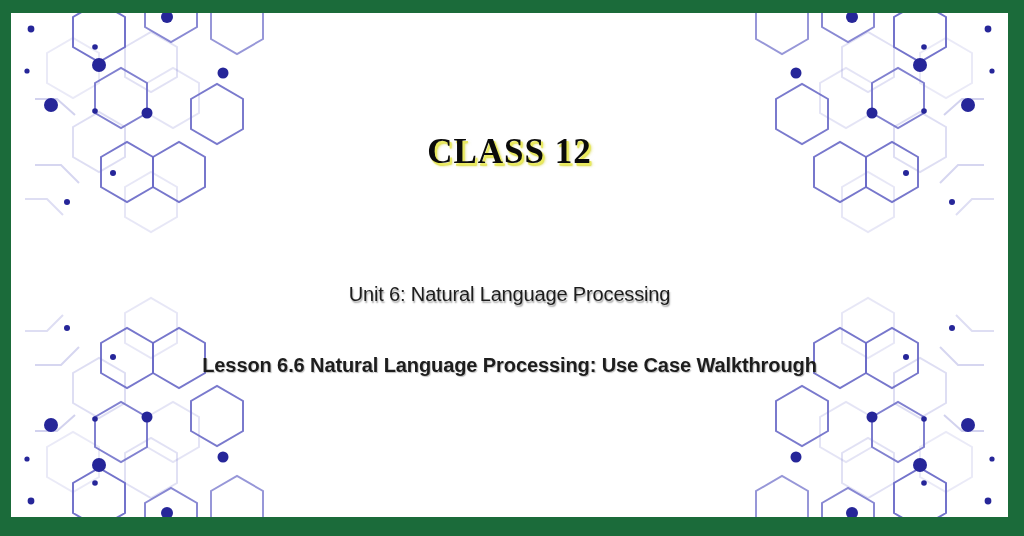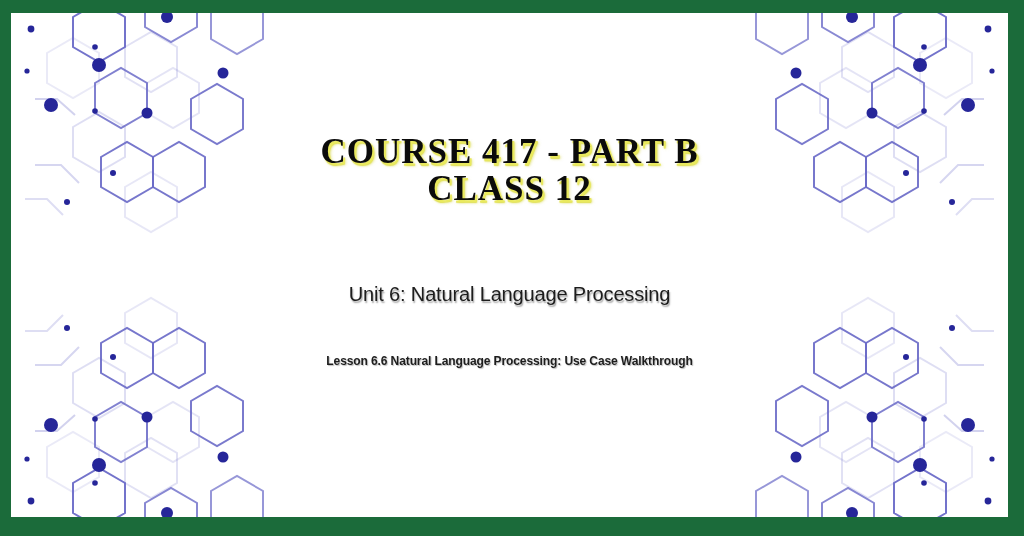--- a/index.html
+++ b/index.html
@@ -70,21 +70,21 @@
     font-size:20px;
     letter-spacing:-0.15px;
     color:#1d1d1d;
     text-shadow:1px 1.5px 1.5px rgba(60,60,60,.45);
   }
 
   #lesson-heading {
     position:absolute; left:0; right:0; top:341px;
     font-family:"Liberation Sans", sans-serif;
     font-weight:700;
-    font-size:12px;
+    font-size:20px;
     letter-spacing:-0.1px;
     color:#1d1d1d;
     text-shadow:1px 1px 1px rgba(70,70,70,.35);
   }
 </style>
 </head>
 <body>
 
 <div id="slide">
 
@@ -238,21 +238,20 @@
           <circle cx="72" cy="215" r="3"></circle>
           <circle cx="36" cy="42" r="3.4"></circle>
           <circle cx="32" cy="84" r="2.6"></circle>
         </g>
       </svg>
     </div>
 
     <div id="text-block">
 
       <div id="title">
-        <div class="title-line">COURSE 417 - PART B</div>
         <div class="title-line">CLASS 12</div>
       </div>
 
       <div id="unit-heading">Unit 6: Natural Language Processing</div>
 
       <div id="lesson-heading">Lesson 6.6 Natural Language Processing: Use Case Walkthrough</div>
 
     </div>
 
   </div>

